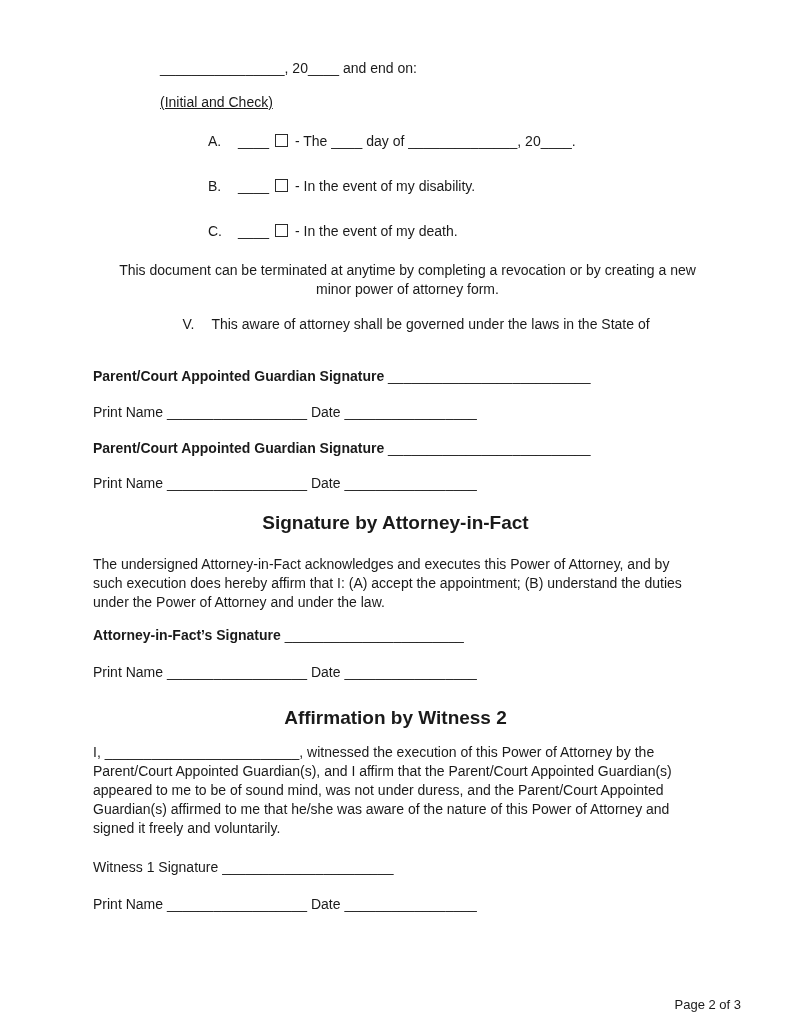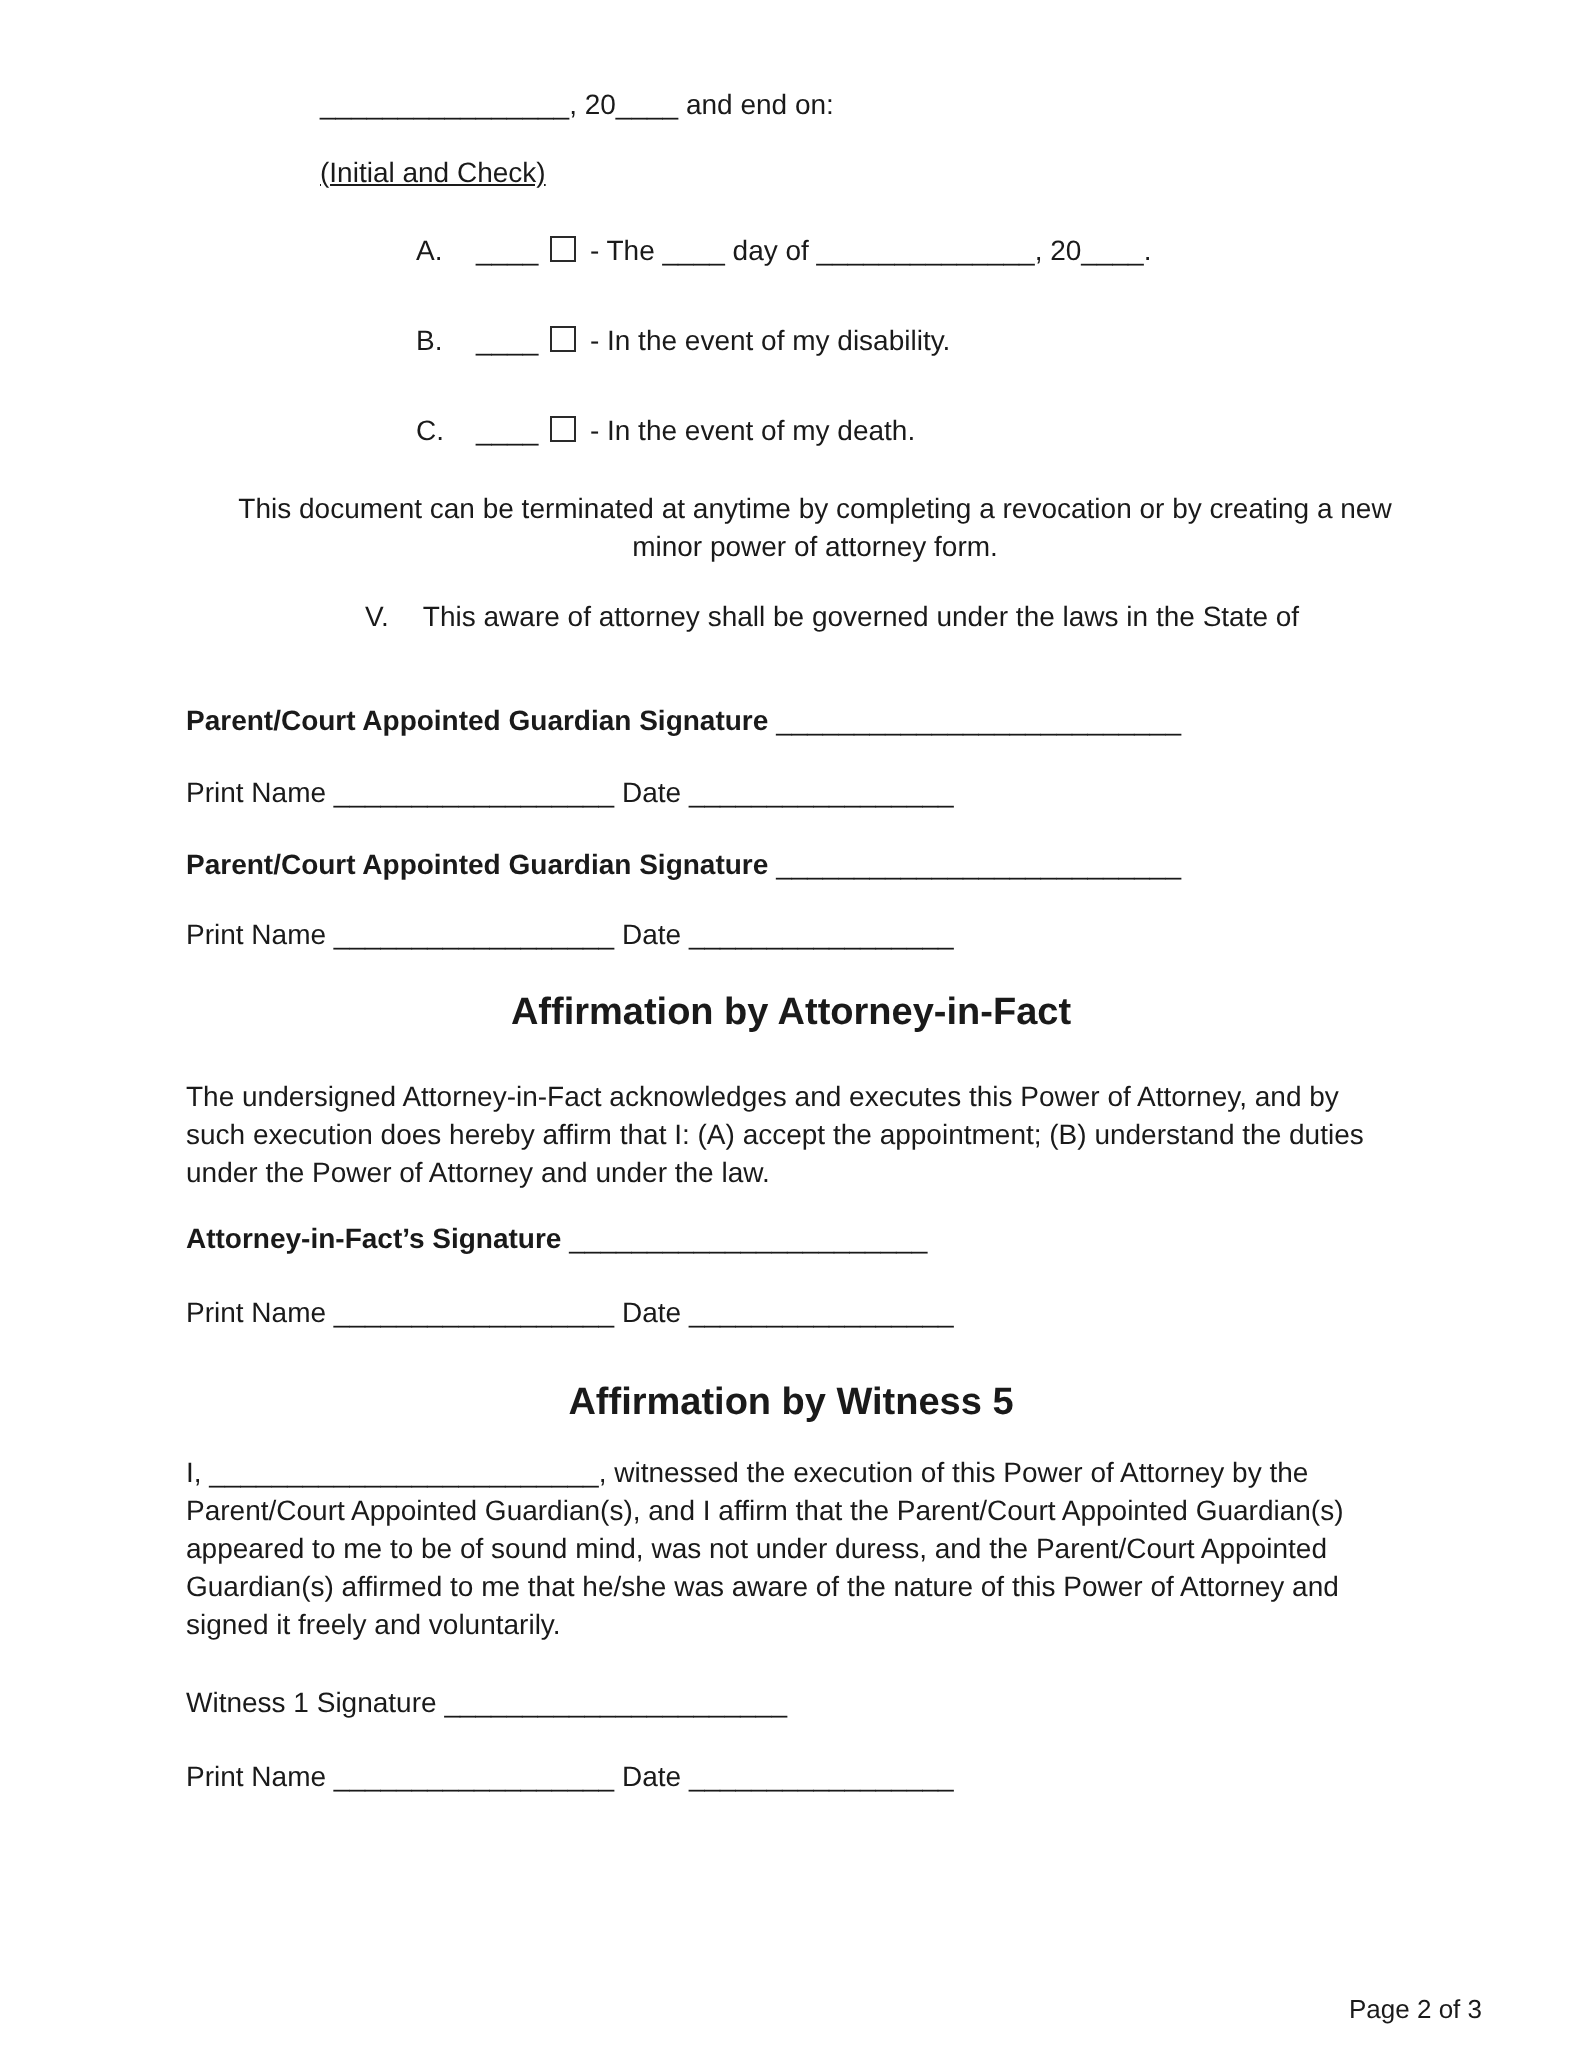--- a/index.html
+++ b/index.html
@@ -7,21 +7,21 @@
     position: relative;
     width: 791px;
     height: 1024px;
     margin: 0 auto;
     background: #ffffff;
     color: #1a1a1a;
     font-family: "Liberation Sans", "DejaVu Sans", sans-serif;
     font-size: 14px;
     line-height: 19px;
     box-sizing: border-box;
-    padding: 43px 93px 0 93px;
+    padding: 59px 93px 0 93px;
     overflow: hidden;
   }
   .indent-1 { margin-left: 67px; }   
   .indent-2 { margin-left: 24px; text-align: center; }   
   .indent-3 { margin-left: 115px; }  
   .opt-letter { display: inline-block; width: 30px; }
   .num-letter { display: inline-block; width: 46px; }
   .checkbox {
     display: inline-block;
     width: 11px;
@@ -91,32 +91,32 @@
     <span class="blank">_________________</span></div>
 
   <div class="mt-17"><span class="bold">Parent/Court Appointed Guardian Signature</span>
     <span class="blank">__________________________</span></div>
 
   <div class="mt-16"><span>Print Name</span>
     <span class="blank">__________________</span>
     <span>Date</span>
     <span class="blank">_________________</span></div>
 
-  <div class="section-title mt-18">Affirmation by Attorney-in-Fact</div>
+  <div class="section-title mt-18">Signature by Attorney-in-Fact</div>
   <div class="mt-8">The undersigned Attorney-in-Fact acknowledges and executes this Power of Attorney, and by such execution does hereby affirm that I: (A) accept the appointment; (B) understand the duties under the Power of Attorney and under the law.</div>
 
   <div class="mt-14"><span class="bold">Attorney-in-Fact’s Signature</span>
     <span class="blank">_______________________</span></div>
 
   <div class="mt-18"><span>Print Name</span>
     <span class="blank">__________________</span>
     <span>Date</span>
     <span class="blank">_________________</span></div>
 
-  <div class="section-title mt-24">Affirmation by Witness 5</div>
+  <div class="section-title mt-24">Affirmation by Witness 2</div>
 
   <div class="mt-13"><span>I,</span>
     <span class="blank">_________________________</span><span>, witnessed the execution of this Power of Attorney by the Parent/Court Appointed Guardian(s), and I affirm that the Parent/Court Appointed Guardian(s) appeared to me to be of sound mind, was not under duress, and the Parent/Court Appointed Guardian(s) affirmed to me that he/she was aware of the nature of this Power of Attorney and signed it freely and voluntarily.</span></div>
 
   <div class="mt-20"><span>Witness 1 Signature</span>
     <span class="blank">______________________</span></div>
 
   <div class="mt-18"><span>Print Name</span>
     <span class="blank">__________________</span>
     <span>Date</span>

